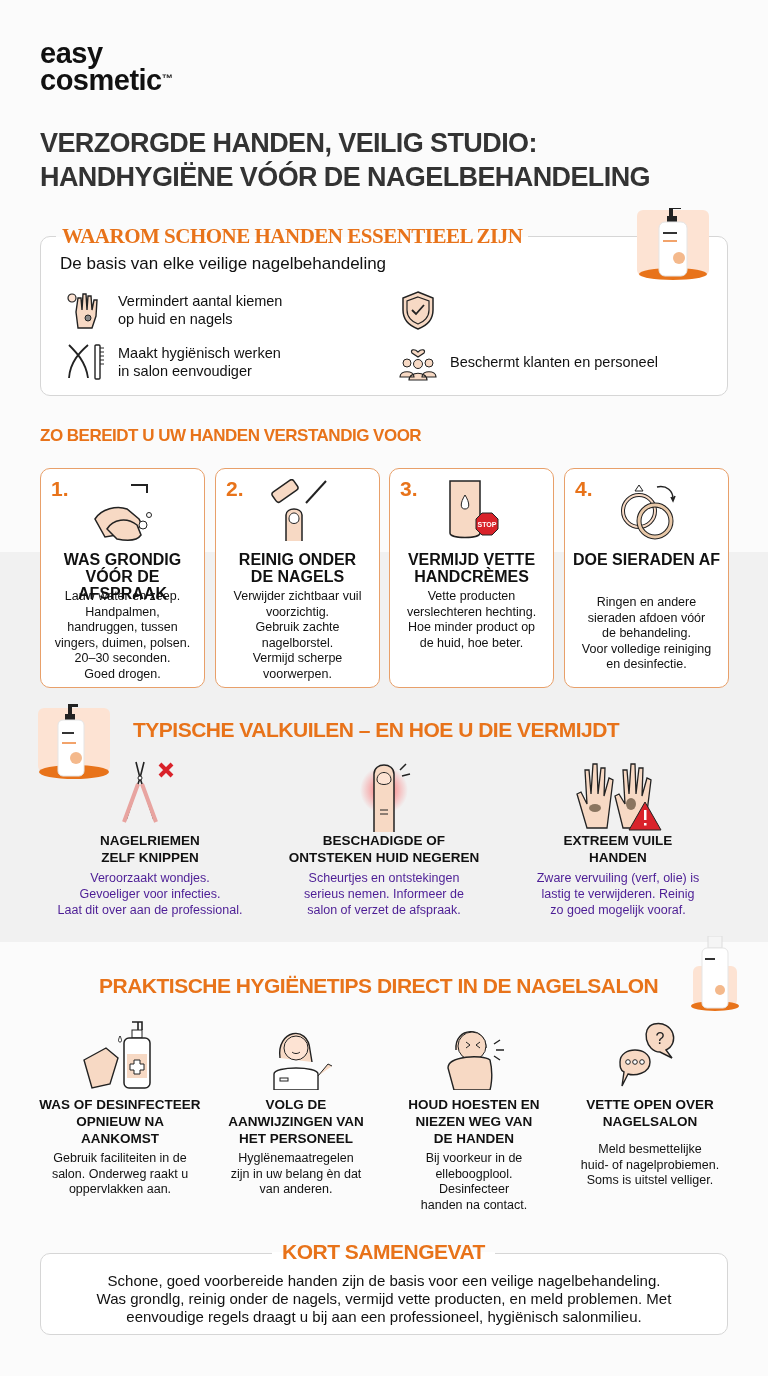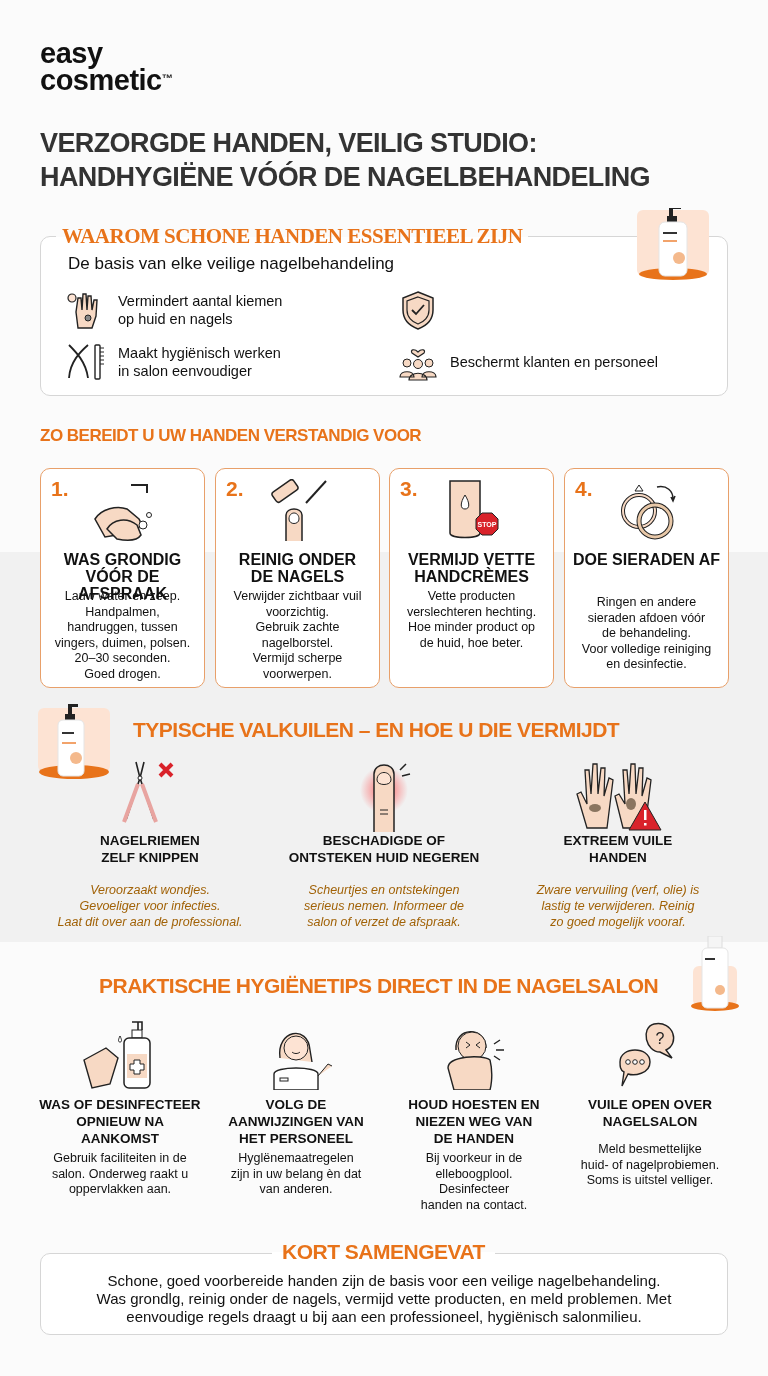--- a/index.html
+++ b/index.html
@@ -4,32 +4,32 @@
 <style>
   * { box-sizing: border-box; margin: 0; padding: 0; }
   html, body { width: 768px; height: 1376px; background: #fbfbfb; overflow: hidden; }
   body { font-family: "Liberation Sans", "DejaVu Sans", sans-serif; color: #1a1a1a; position: relative; }
   .band { position: absolute; left: 0; width: 768px; background: #f1f1f1; }
   .logo { position: absolute; left: 40px; top: 40px; font-weight: 700; font-size: 29px; line-height: 27px; letter-spacing: -0.5px; color: #111; }
   .logo sup { font-size: 11px; vertical-align: top; position: relative; top: -2px; }
   .main-title { position: absolute; left: 40px; top: 126px; font-weight: 700; font-size: 27px; line-height: 34px; color: #333; letter-spacing: -0.6px; font-family: "Liberation Sans", sans-serif; }
   .box { position: absolute; border: 1.5px solid #d6d6d6; border-radius: 10px; background: #fff; }
   .section-h { position: absolute; font-weight: 700; color: #e8731a; letter-spacing: -0.5px; white-space: nowrap; }
-  .why-sub { position: absolute; left: 68px; top: 254px; font-size: 17px; color: #111; }
+  .why-sub { position: absolute; left: 60px; top: 254px; font-size: 17px; color: #111; }
   .why-item { position: absolute; display: flex; align-items: center; gap: 12px; font-size: 14.5px; line-height: 18px; color: #111; }
   .why-item svg { flex: 0 0 auto; }
   .step-card { position: absolute; top: 468px; width: 165px; height: 220px; border: 1.6px solid #e8a06a; border-radius: 10px; background: #fff; text-align: center; }
   .step-num { position: absolute; left: 10px; top: 8px; font-weight: 700; font-size: 21px; color: #e8731a; }
   .step-icon { position: absolute; left: 0; right: 0; top: 10px; height: 70px; display: flex; justify-content: center; }
   .step-title { position: absolute; left: 4px; right: 4px; top: 82px; font-weight: 700; font-size: 16px; line-height: 17px; color: #111; }
   .step-body { position: absolute; left: 4px; right: 4px; font-size: 12.5px; line-height: 15.5px; color: #111; }
   .pit { position: absolute; top: 760px; width: 240px; text-align: center; }
   .pit-icon { height: 72px; display: flex; justify-content: center; }
   .pit-title { font-weight: 700; font-size: 13.5px; line-height: 17px; color: #111; }
-  .pit-body { margin-top: 16px; font-size: 12.5px; line-height: 16px; color: #a16207; font-style: italic; }
+  .pit-body { margin-top: 4px; font-size: 12.5px; line-height: 16px; color: #4c1d95; }
   .tip { position: absolute; top: 1020px; width: 180px; text-align: center; }
   .tip-icon { height: 70px; display: flex; justify-content: center; }
   .tip-title { margin-top: 6px; font-weight: 700; font-size: 13.5px; line-height: 17px; color: #111; }
   .tip-body { margin-top: 4px; font-size: 12.5px; line-height: 15.5px; color: #111; }
   .bottle { position: absolute; }
   .summary-text { position: absolute; left: 50px; right: 50px; top: 1272px; text-align: center; font-size: 15px; line-height: 18px; color: #111; }
 </style>
 </head>
 <body>
 
@@ -374,21 +374,21 @@
       <svg width="80" height="70" viewBox="0 0 80 70">
         <path d="M44 4 C64 0 70 24 56 30 L62 38 L50 32 C36 32 30 8 44 4 Z" fill="#f7d9c4" stroke="#222" stroke-width="1.4"></path>
         <text x="50" y="24" text-anchor="middle" font-size="16" font-family="Liberation Sans, sans-serif" fill="#222">?</text>
         <path d="M10 42 C10 26 40 26 40 42 C40 54 24 56 18 54 L12 66 L14 52 C10 50 10 46 10 42 Z" fill="#f7d9c4" stroke="#222" stroke-width="1.4"></path>
         <circle cx="18" cy="42" r="2.3" fill="#fff" stroke="#222"></circle>
         <circle cx="25" cy="42" r="2.3" fill="#fff" stroke="#222"></circle>
         <circle cx="32" cy="42" r="2.3" fill="#fff" stroke="#222"></circle>
       </svg>
     </div>
   <div class="tip-title">
-      <div>VUILE OPEN OVER</div>
+      <div>VETTE OPEN OVER</div>
       <div>NAGELSALON</div>
     </div>
   <div class="tip-body" style="margin-top:12px;">
       <div>Meld besmettelijke</div>
       <div>huid- of nagelprobiemen.</div>
       <div>Soms is uitstel velliger.</div>
     </div>
 </div>
 
 <div class="box" style="left:40px; top:1253px; width:688px; height:82px;"></div>

